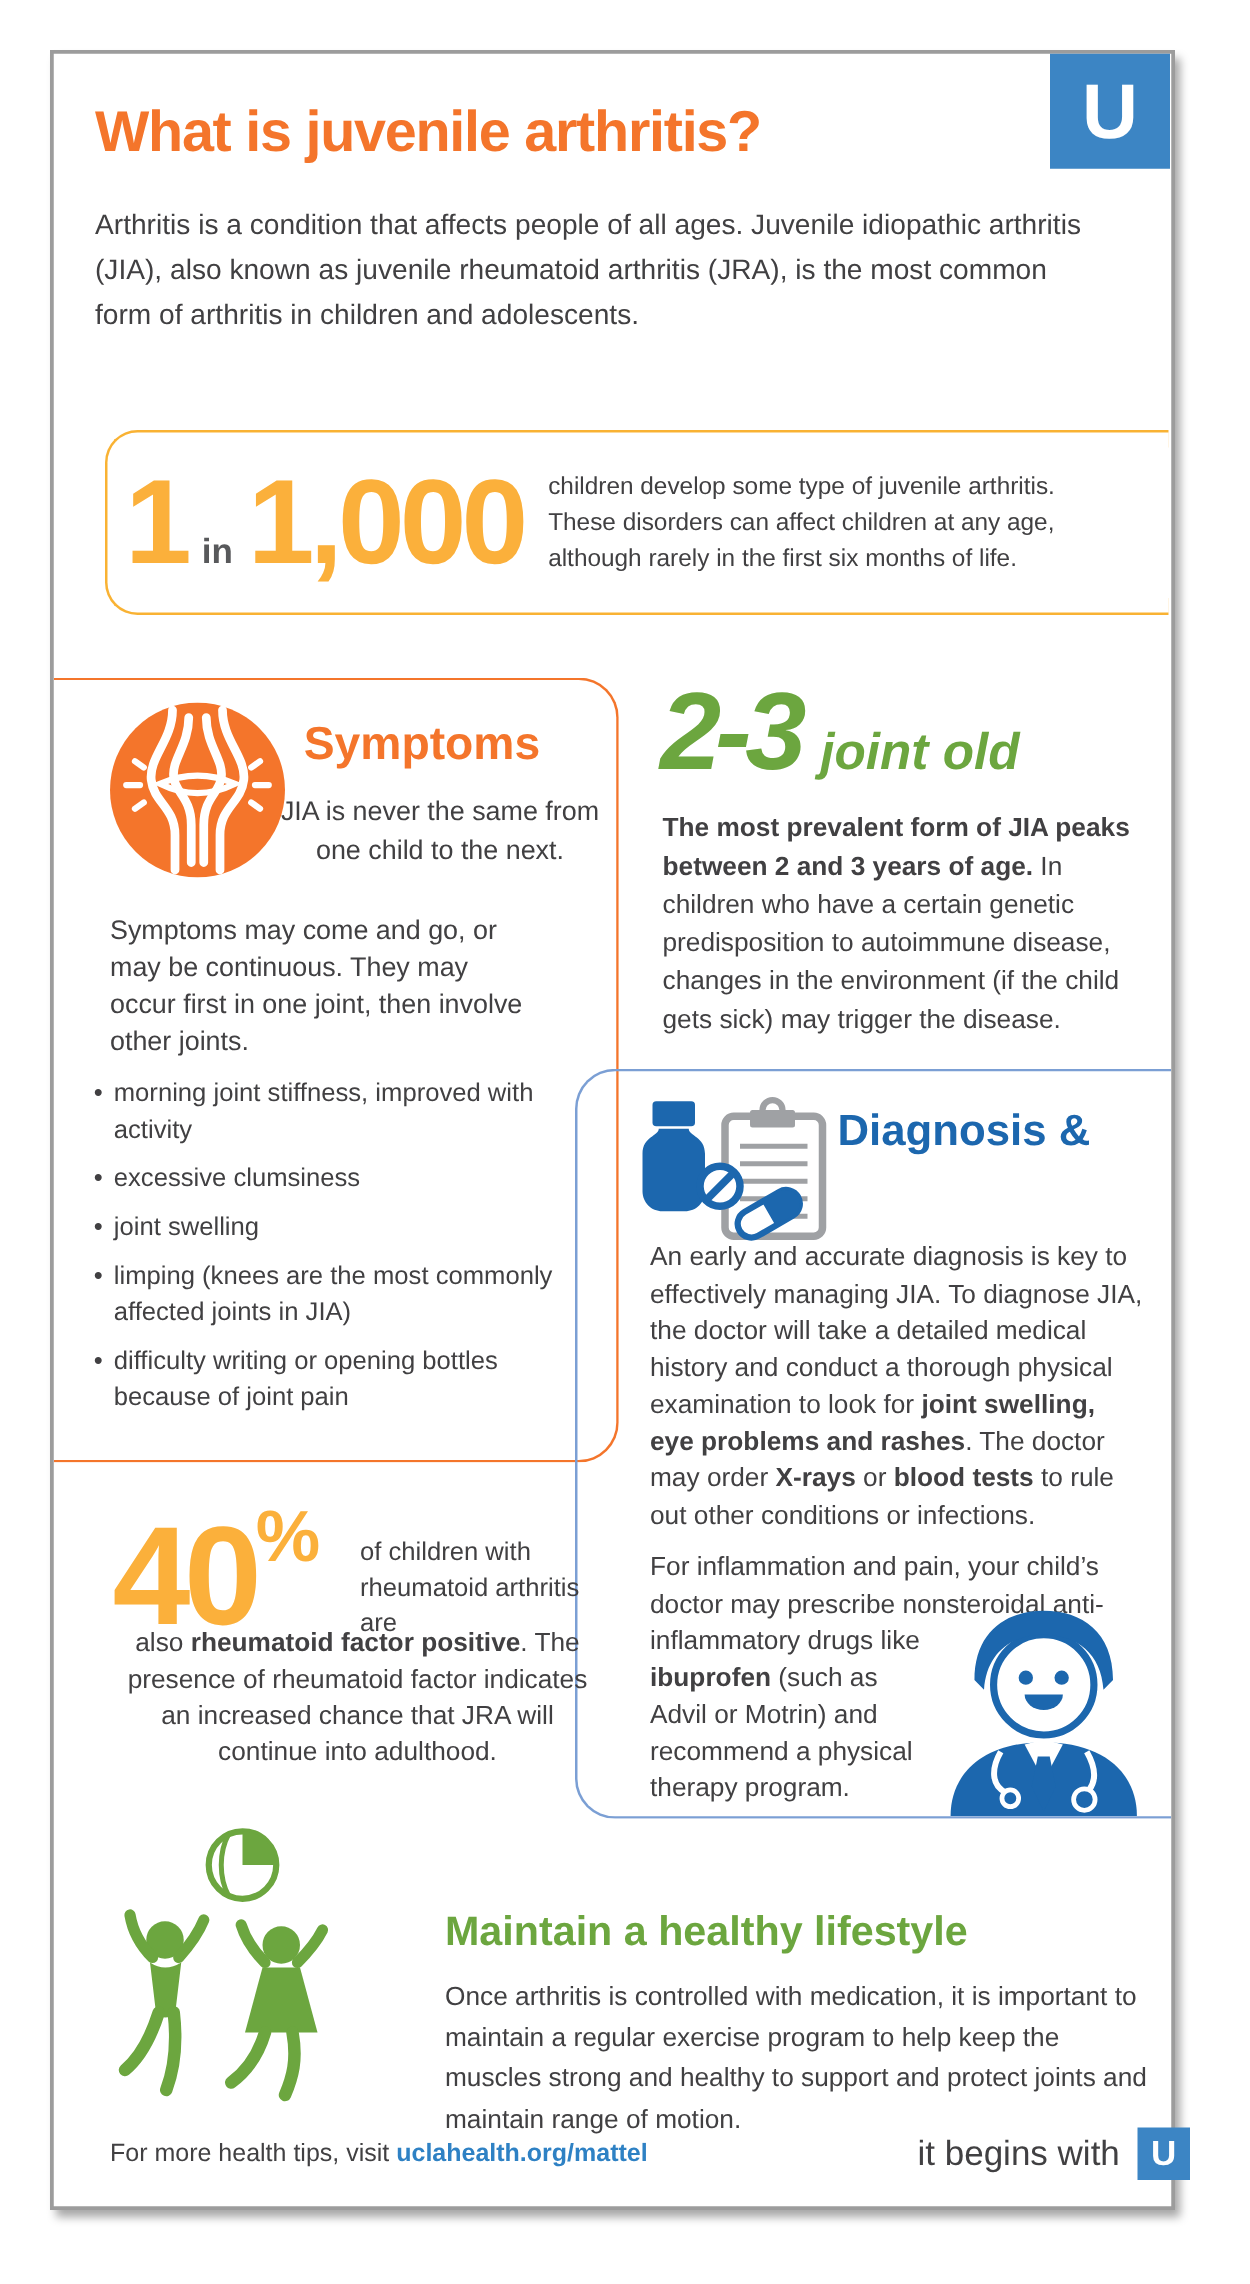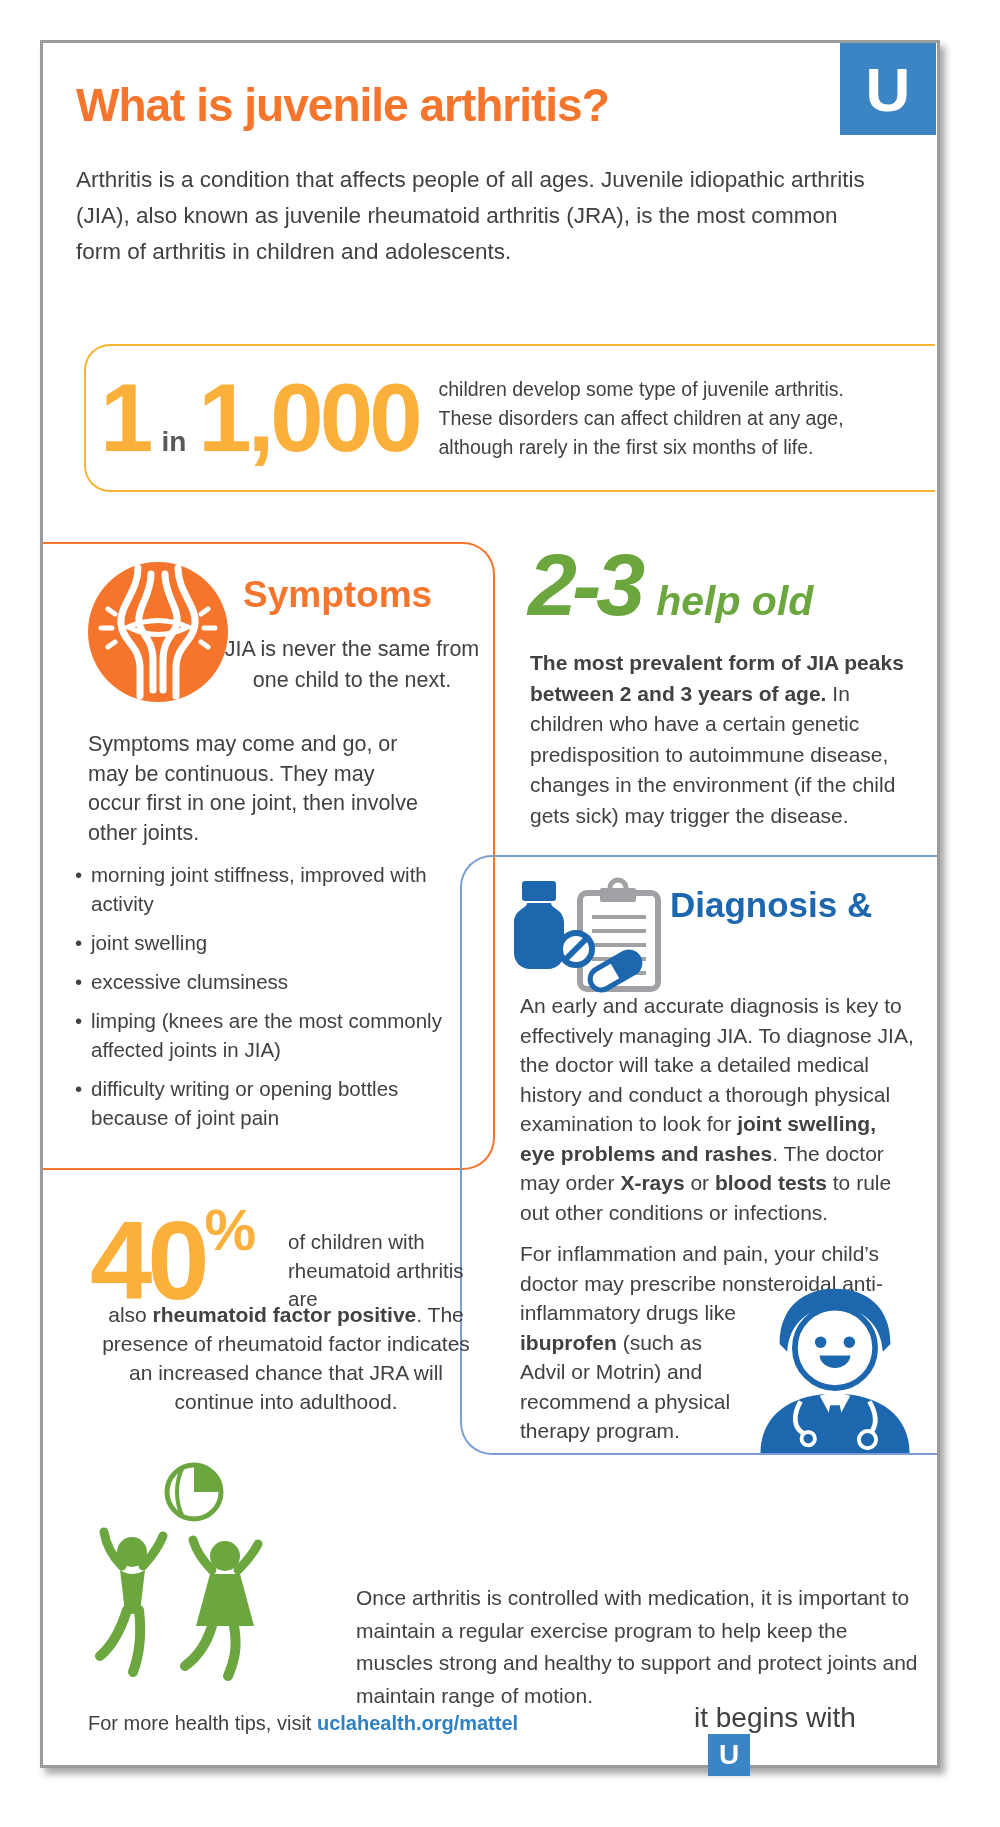--- a/index.html
+++ b/index.html
@@ -59,21 +59,21 @@
   .forty-pct{font-size:58px;font-weight:bold;}
   .forty-side{left:288px;top:1228px;width:190px;font-size:20.5px;line-height:28.5px;}
   .forty-body{left:100px;top:1300px;width:372px;font-size:21px;line-height:29px;text-align:center;}
   
   .kids-icon{left:82px;top:1460px;width:200px;height:240px;}
   .life-head{left:356px;top:1526px;font-size:33px;font-weight:bold;color:var(--green);}
   .life-body{left:356px;top:1582px;width:565px;font-size:21px;line-height:32.5px;}
   
   .footer-left{left:88px;top:1712px;font-size:20px;}
   .footer-left a{color:var(--link);font-weight:bold;text-decoration:none;}
-  .footer-right{left:694px;top:1702px;display:flex;flex-direction:column;}
+  .footer-right{left:734px;top:1702px;display:flex;align-items:center;}
   .tagline{font-size:28px;}
   .u-small{width:42px;height:42px;font-size:28px;margin-left:14px;}
 </style>
 </head>
 <body>
 
 <div class="canvas">
   <div class="page"></div>
 
   <div class="abs u-box u-top">
@@ -110,31 +110,31 @@
         <line x1="127" y1="66" x2="116" y2="66"></line>
         <line x1="120" y1="85" x2="113" y2="80"></line>
       </g>
     </svg>
     <div class="abs symptoms-head">Symptoms</div>
     <div class="abs symptoms-wrap">JIA is never the same from one child to the next.</div>
     <div class="abs symptoms-rest">Symptoms may come and go, or may be continuous. They may occur first in one joint, then involve other joints.</div>
     <div class="abs symptoms-bullets">
       <ul>
         <li>morning joint stiffness, improved with activity</li>
+        <li>excessive clumsiness</li>
         <li>joint swelling</li>
-        <li>excessive clumsiness</li>
         <li>limping (knees are the most commonly affected joints in JIA)</li>
         <li>difficulty writing or opening bottles because of joint pain</li>
       </ul>
     </div>
   </div>
 
   <div class="abs age-stat">
     <span class="age-num">2-3</span>
-    <span class="age-unit">help old</span>
+    <span class="age-unit">joint old</span>
   </div>
   <div class="abs age-body"><span class="b">The most prevalent form of JIA peaks between 2 and 3 years of age. </span><span>In children who have a certain genetic predisposition to autoimmune disease, changes in the environment (if the child gets sick) may trigger the disease.</span></div>
 
   <div class="abs diagnosis-box">
     <svg class="abs med-icons" viewBox="0 0 162 120">
       <g>
         <circle cx="106" cy="13" r="8" fill="none" stroke="var(--clip-gray)" stroke-width="5"></circle>
         <rect x="68" y="18" width="78" height="96" rx="7" fill="#fff" stroke="var(--clip-gray)" stroke-width="6"></rect>
         <rect x="88" y="13" width="36" height="14" rx="2" fill="var(--clip-gray)"></rect>
         <g stroke="var(--clip-gray)" stroke-width="4">
@@ -205,20 +205,21 @@
     </g>
     <g>
       <circle cx="143" cy="96" r="15" fill="var(--green)"></circle>
       <path d="M128,114 L158,114 L172,166 L114,166 Z" fill="var(--green)"></path>
       <path d="M130,110 C120,100 114,90 111,80" stroke="var(--green)" stroke-width="9" stroke-linecap="round" fill="none"></path>
       <path d="M156,110 C166,100 172,92 176,84" stroke="var(--green)" stroke-width="9" stroke-linecap="round" fill="none"></path>
       <path d="M130,166 C124,186 114,198 103,206" stroke="var(--green)" stroke-width="10" stroke-linecap="round" fill="none"></path>
       <path d="M152,166 C156,188 152,202 146,216" stroke="var(--green)" stroke-width="10" stroke-linecap="round" fill="none"></path>
     </g>
   </svg>
+  <div class="abs life-head">Maintain a healthy lifestyle</div>
   <div class="abs life-body">Once arthritis is controlled with medication, it is important to maintain a regular exercise program to help keep the muscles strong and healthy to support and protect joints and maintain range of motion.</div>
 
   <div class="abs footer-left">
     <span>For more health tips, visit </span><a href="#">uclahealth.org/mattel</a>
   </div>
   <div class="abs footer-right">
     <span class="tagline">it begins with</span>
     <span class="u-box u-small">
       <span>U</span>
     </span>

